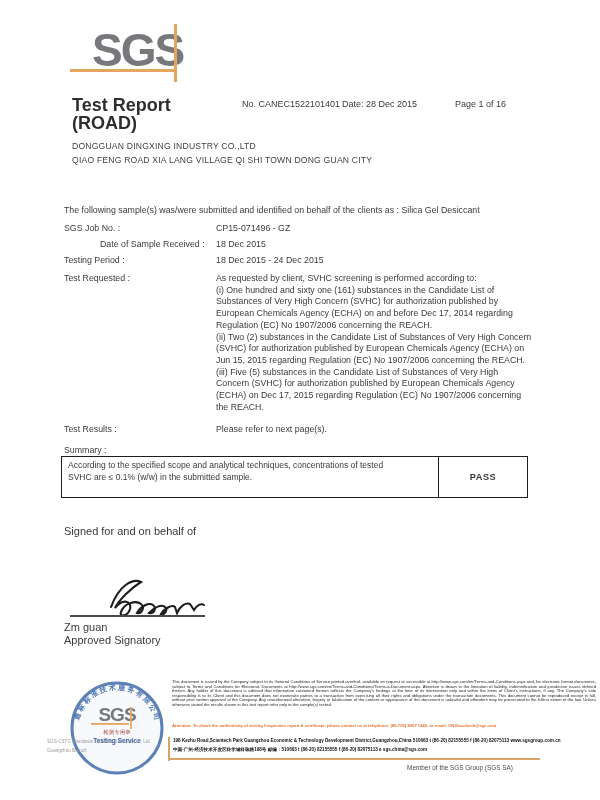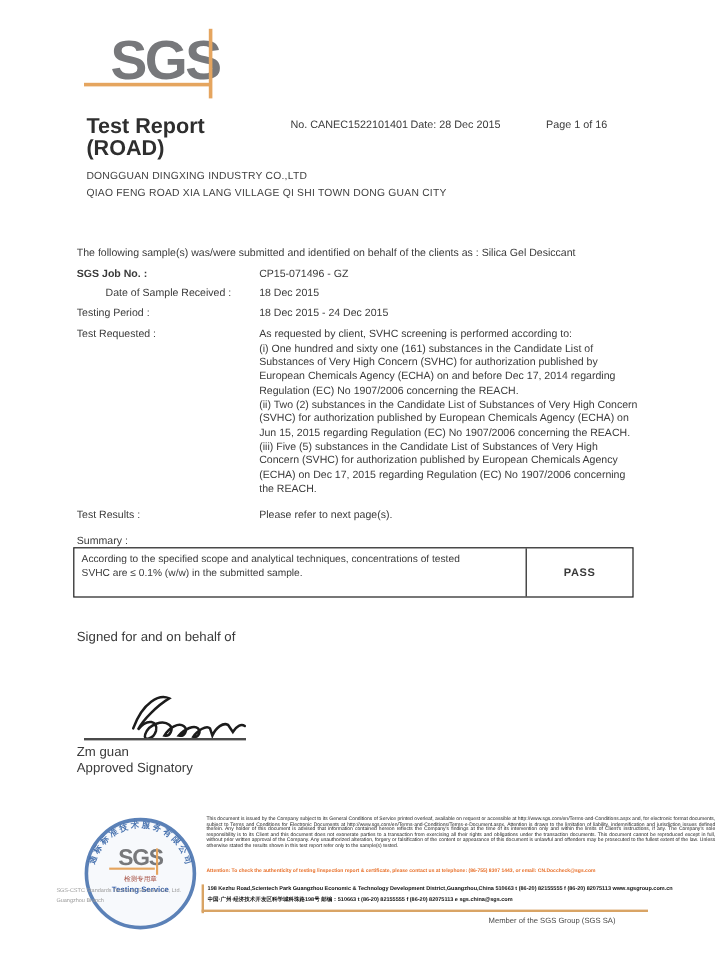--- a/index.html
+++ b/index.html
@@ -56,24 +56,24 @@
   <div class="abs hdr-meta" style="left:342px; top:99px;">Date: 28 Dec 2015</div>
   <div class="abs hdr-meta" style="left:455px; top:99px;">Page 1 of 16</div>
 
   <div class="abs" style="left:72px; top:139px;">
     <div class="client-line">DONGGUAN DINGXING INDUSTRY CO.,LTD</div>
     <div class="client-line">QIAO FENG ROAD XIA LANG VILLAGE QI SHI TOWN DONG GUAN CITY</div>
   </div>
 
   <div class="abs intro" style="left:64px; top:205px; width:480px;">The following sample(s) was/were submitted and identified on behalf of the clients as : Silica Gel Desiccant</div>
 
-  <div class="abs lbl" style="left:64px; top:223px;font-weight:bold;">SGS Job No. :</div>
+  <div class="abs lbl" style="left:64px; top:223px;">SGS Job No. :</div>
   <div class="abs val" style="left:200px; top:223px;">CP15-071496 - GZ</div>
 
-  <div class="abs lbl" style="left:52px; top:239px;padding-left:36px;">Date of Sample Received :</div>
+  <div class="abs lbl" style="left:64px; top:239px;padding-left:36px;">Date of Sample Received :</div>
   <div class="abs val" style="left:200px; top:239px;">18 Dec 2015</div>
 
   <div class="abs lbl" style="left:64px; top:255px;">Testing Period :</div>
   <div class="abs val" style="left:200px; top:255px;">18 Dec 2015 - 24 Dec 2015</div>
 
   <div class="abs lbl" style="left:64px; top:273px;">Test Requested :</div>
   <div class="abs val multiline" style="left:200px; top:273px; width:345px;">As requested by client, SVHC screening is performed according to:
 (i) One hundred and sixty one (161) substances in the Candidate List of
 Substances of Very High Concern (SVHC) for authorization published by
 European Chemicals Agency (ECHA) on and before Dec 17, 2014 regarding

